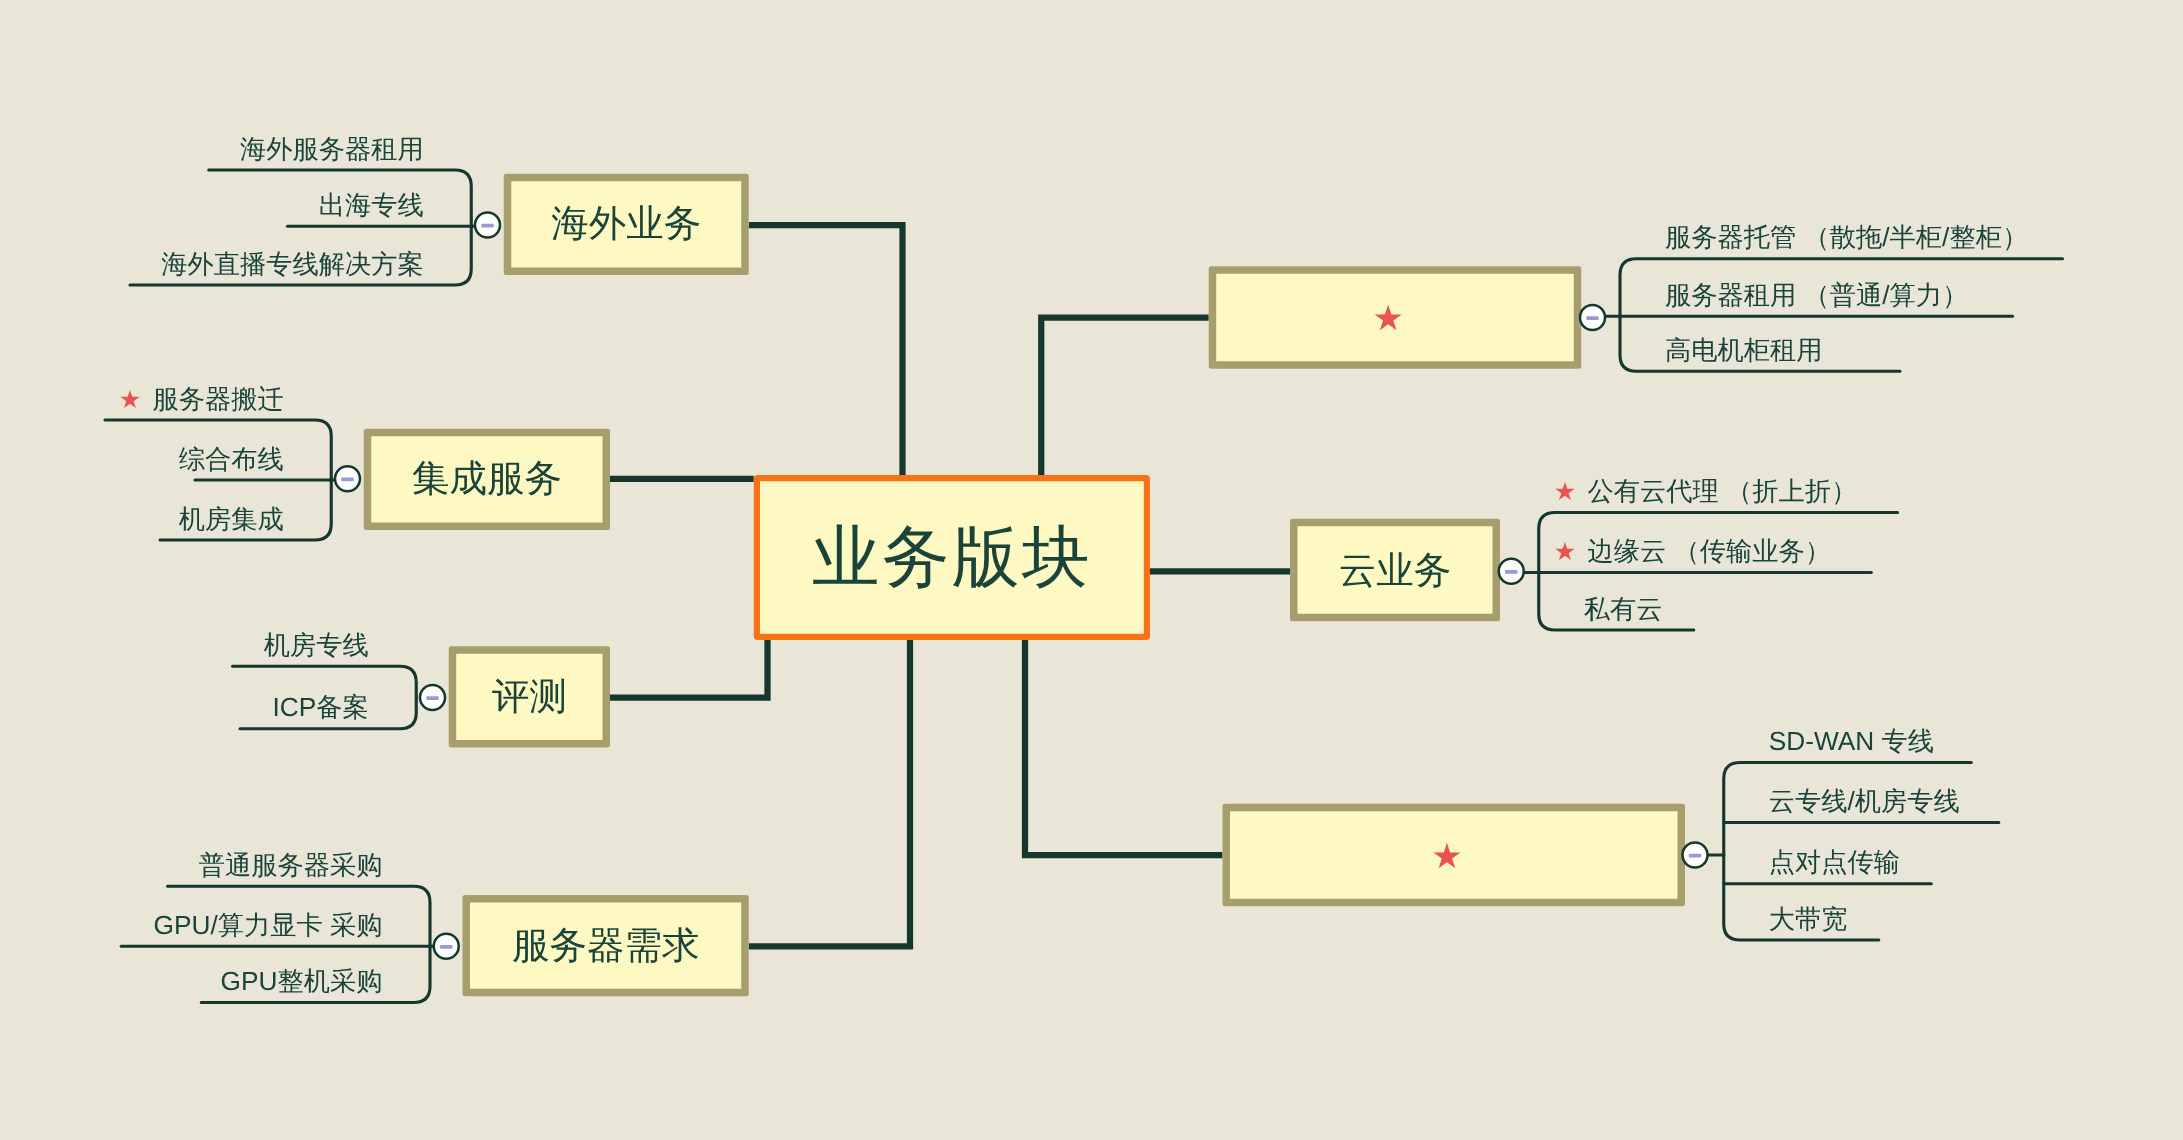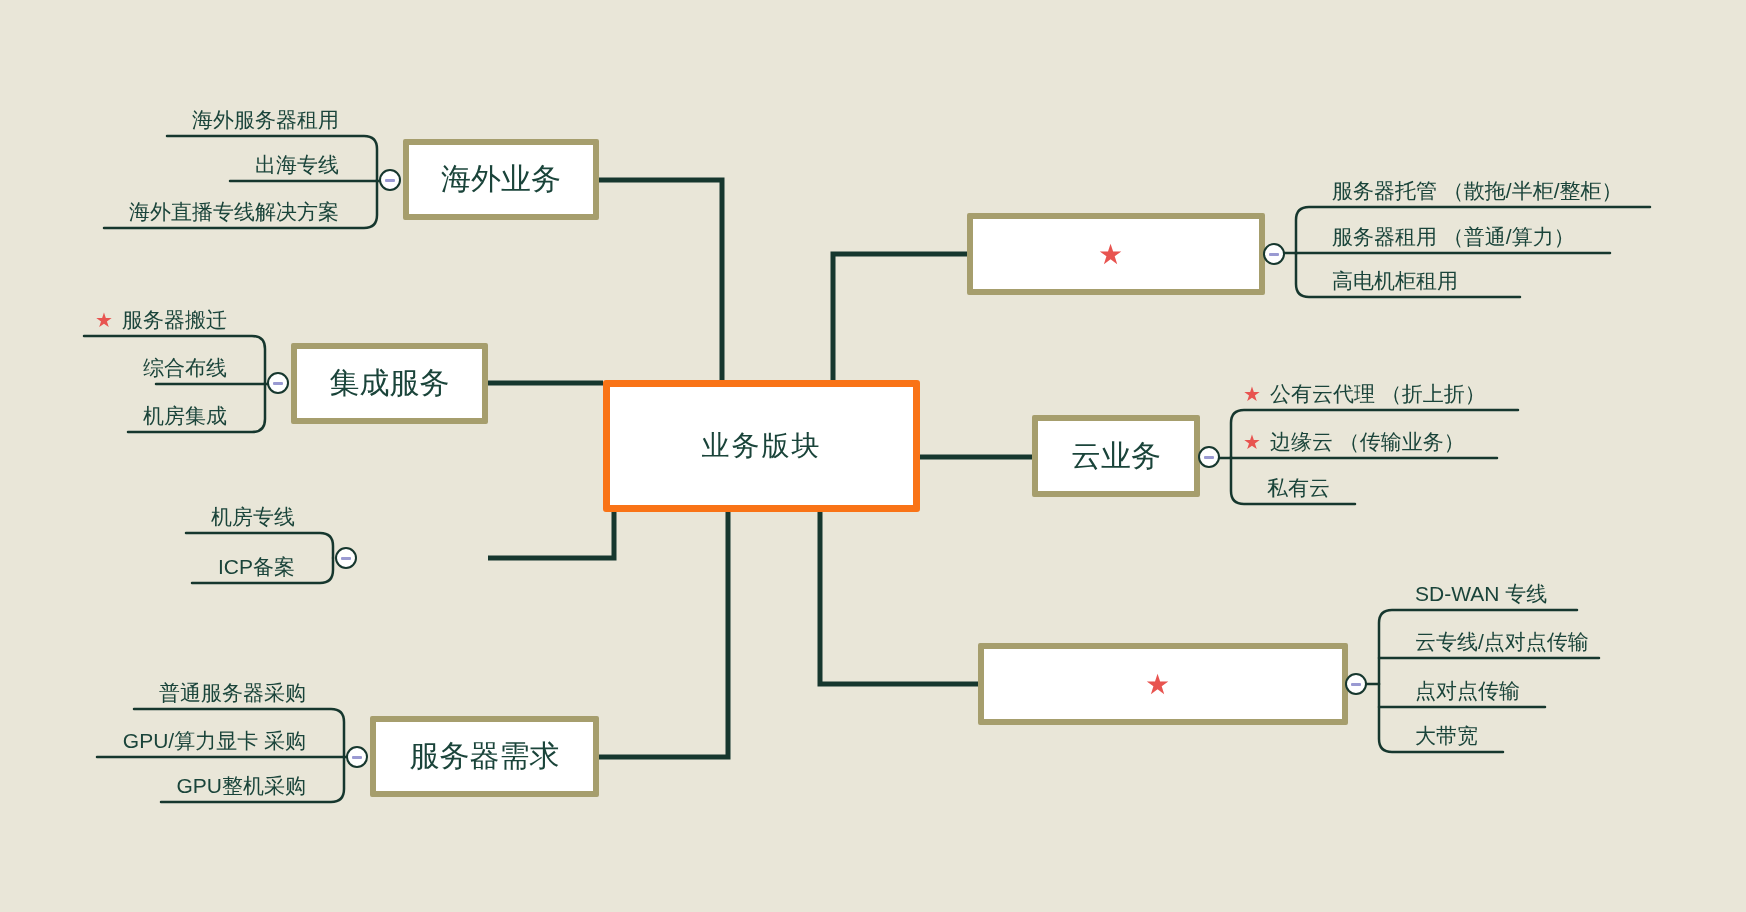--- a/index.html
+++ b/index.html
@@ -1,22 +1,22 @@
 <!DOCTYPE html>
 <html><head>
 <meta charset="utf-8">
 <title>业务版块</title>
 <style>
   html,body{margin:0;padding:0;background:#e9e6d8;}
   .canvas{position:relative;width:1746px;height:912px;background:#e9e6d8;overflow:hidden;
           font-family:"Liberation Sans", sans-serif;}
   svg.wires{position:absolute;left:0;top:0;z-index:1;}
-  .node{position:absolute;box-sizing:border-box;background:#ffffff;display:flex;
+  .node{position:absolute;box-sizing:border-box;background:#fef9c3;display:flex;
         align-items:center;justify-content:center;z-index:2;color:#1a443a;}
-  .root{border:7px solid #f97316;border-radius:3px;font-size:28px;font-weight:500;letter-spacing:2px;}
+  .root{border:5px solid #f97316;border-radius:3px;font-size:54px;font-weight:500;letter-spacing:2px;}
   .branch{border:6px solid #a69e6d;border-radius:2px;font-size:30px;font-weight:500;white-space:nowrap;}
   .child{position:absolute;height:26px;line-height:26px;font-size:21px;color:#1a443a;
          white-space:nowrap;z-index:2;}
   .child.left{}
   .star{color:#e85450;margin-right:9px;}
   .star.sm{font-size:20px;}
   .star.lg{font-size:28px;margin-right:11px;}
   .toggle{position:absolute;width:22px;height:22px;box-sizing:border-box;border:2px solid #16372e;
           border-radius:50%;background:#ffffff;display:flex;align-items:center;justify-content:center;z-index:3;cursor:pointer;}
   .minus{width:10px;height:3px;background:#9a9ad2;border-radius:1px;}
@@ -76,20 +76,23 @@
   </div>
 
   <div class="node branch" style="left:403px;top:139px;width:196px;height:81px">
     <span>海外业务</span>
   </div>
 
   <div class="node branch" style="left:291px;top:343px;width:197px;height:81px">
     <span>集成服务</span>
   </div>
 
+  <div class="node branch" style="left:359px;top:517px;width:129px;height:81px">
+    <span>评测</span>
+  </div>
 
   <div class="node branch" style="left:370px;top:716px;width:229px;height:81px">
     <span>服务器需求</span>
   </div>
 
   <div class="node branch" style="left:967px;top:213px;width:298px;height:82px">
     <span class="star lg">★</span>
   </div>
 
   <div class="node branch" style="left:1032px;top:415px;width:168px;height:82px">
@@ -154,21 +157,21 @@
     <span class="star sm">★</span><span>边缘云 （传输业务）</span>
   </div>
   <div class="child" style="top:475px;left:1267px">
     <span>私有云</span>
   </div>
 
   <div class="child" style="top:581px;left:1415px">
     <span>SD-WAN 专线</span>
   </div>
   <div class="child" style="top:629px;left:1415px">
-    <span>云专线/点对点传输</span>
+    <span>云专线/机房专线</span>
   </div>
   <div class="child" style="top:678px;left:1415px">
     <span>点对点传输</span>
   </div>
   <div class="child" style="top:723px;left:1415px">
     <span>大带宽</span>
   </div>
 
   <div class="toggle" style="left:379px;top:169px">
       <span class="minus"></span>

